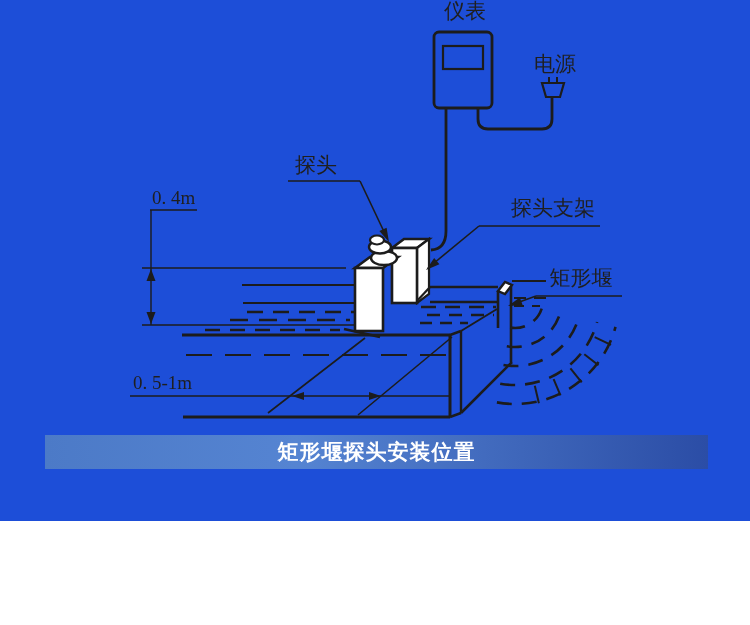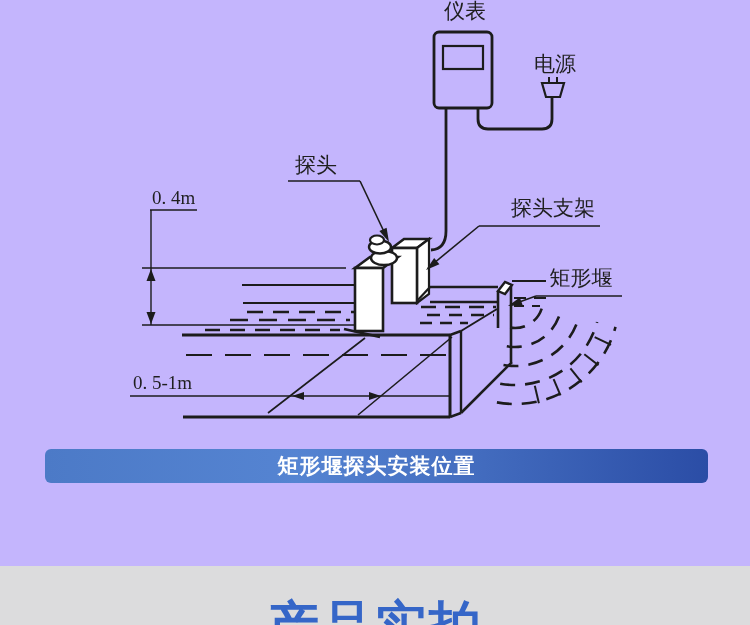--- a/index.html
+++ b/index.html
@@ -1,30 +1,30 @@
 <!DOCTYPE html>
 <html><head>
 <meta charset="utf-8">
 <style>
   html,body{margin:0;padding:0;background:#ffffff;}
   .page{
-    position:relative;width:750px;height:625px;background:#c4b5fd;
+    position:relative;width:750px;height:521px;background:#1d4ed8;
     overflow:hidden;font-family:"Liberation Sans","DejaVu Sans",sans-serif;
   }
   .diagram-svg{position:absolute;left:0;top:0;}
   .diagram-svg text{
     font-family:"Liberation Serif","DejaVu Serif",serif;
     fill:#1f1f1f;
   }
   .lbl{font-size:21px;}
   .dim{font-size:19px;}
   .caption-banner{
-    position:absolute;left:45px;top:449px;width:663px;height:34px;
+    position:absolute;left:45px;top:435px;width:663px;height:34px;
     background:linear-gradient(90deg,#4c7ac7 0%,#5584d2 38%,#2b4da6 100%);
-    display:flex;align-items:center;justify-content:center;border-radius:6px;
+    display:flex;align-items:center;justify-content:center;
   }
   .caption-banner span{
     color:#ffffff;font-size:21px;font-weight:bold;letter-spacing:1px;
     font-family:"Liberation Sans","DejaVu Sans",sans-serif;
   }
   .bottom-strip{
     position:absolute;left:0;top:566px;width:750px;height:59px;
     background:#dcdcdd;overflow:hidden;
   }
   .bottom-title{

